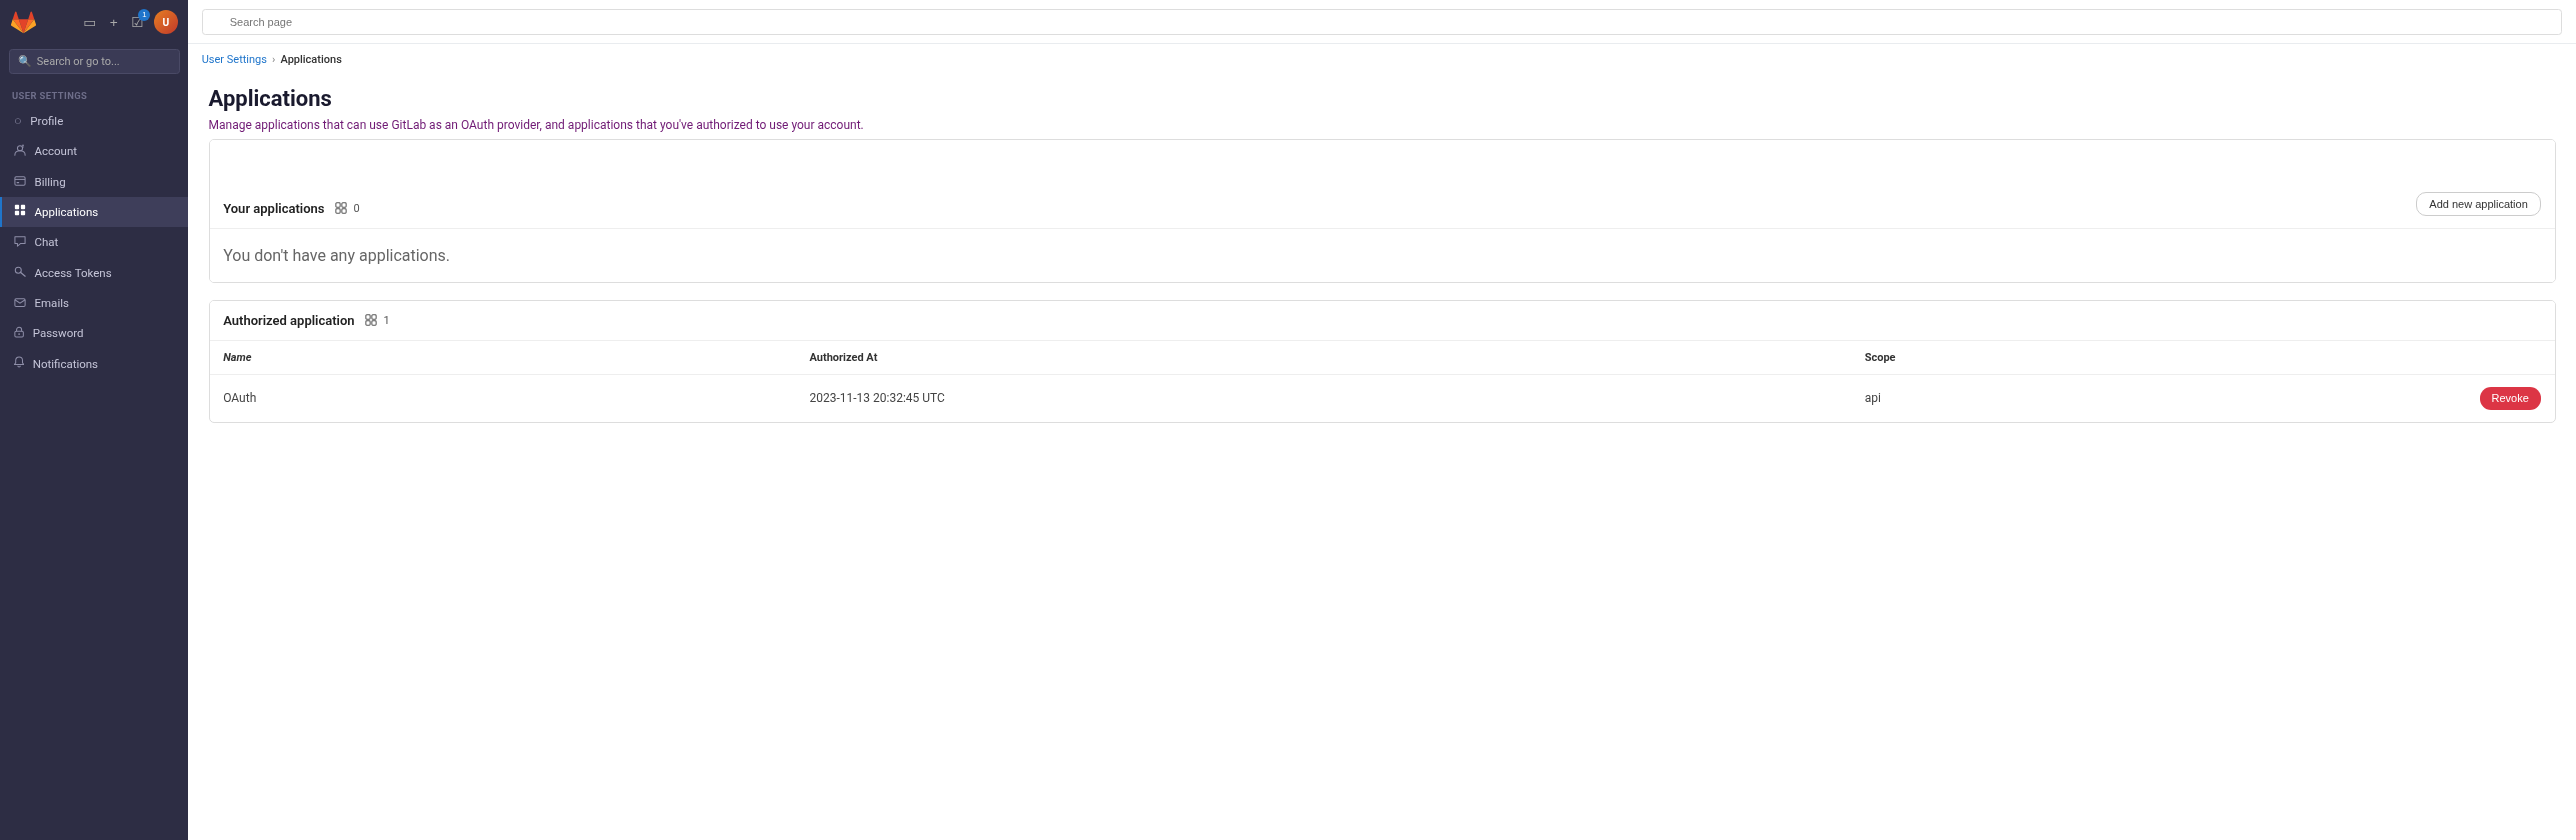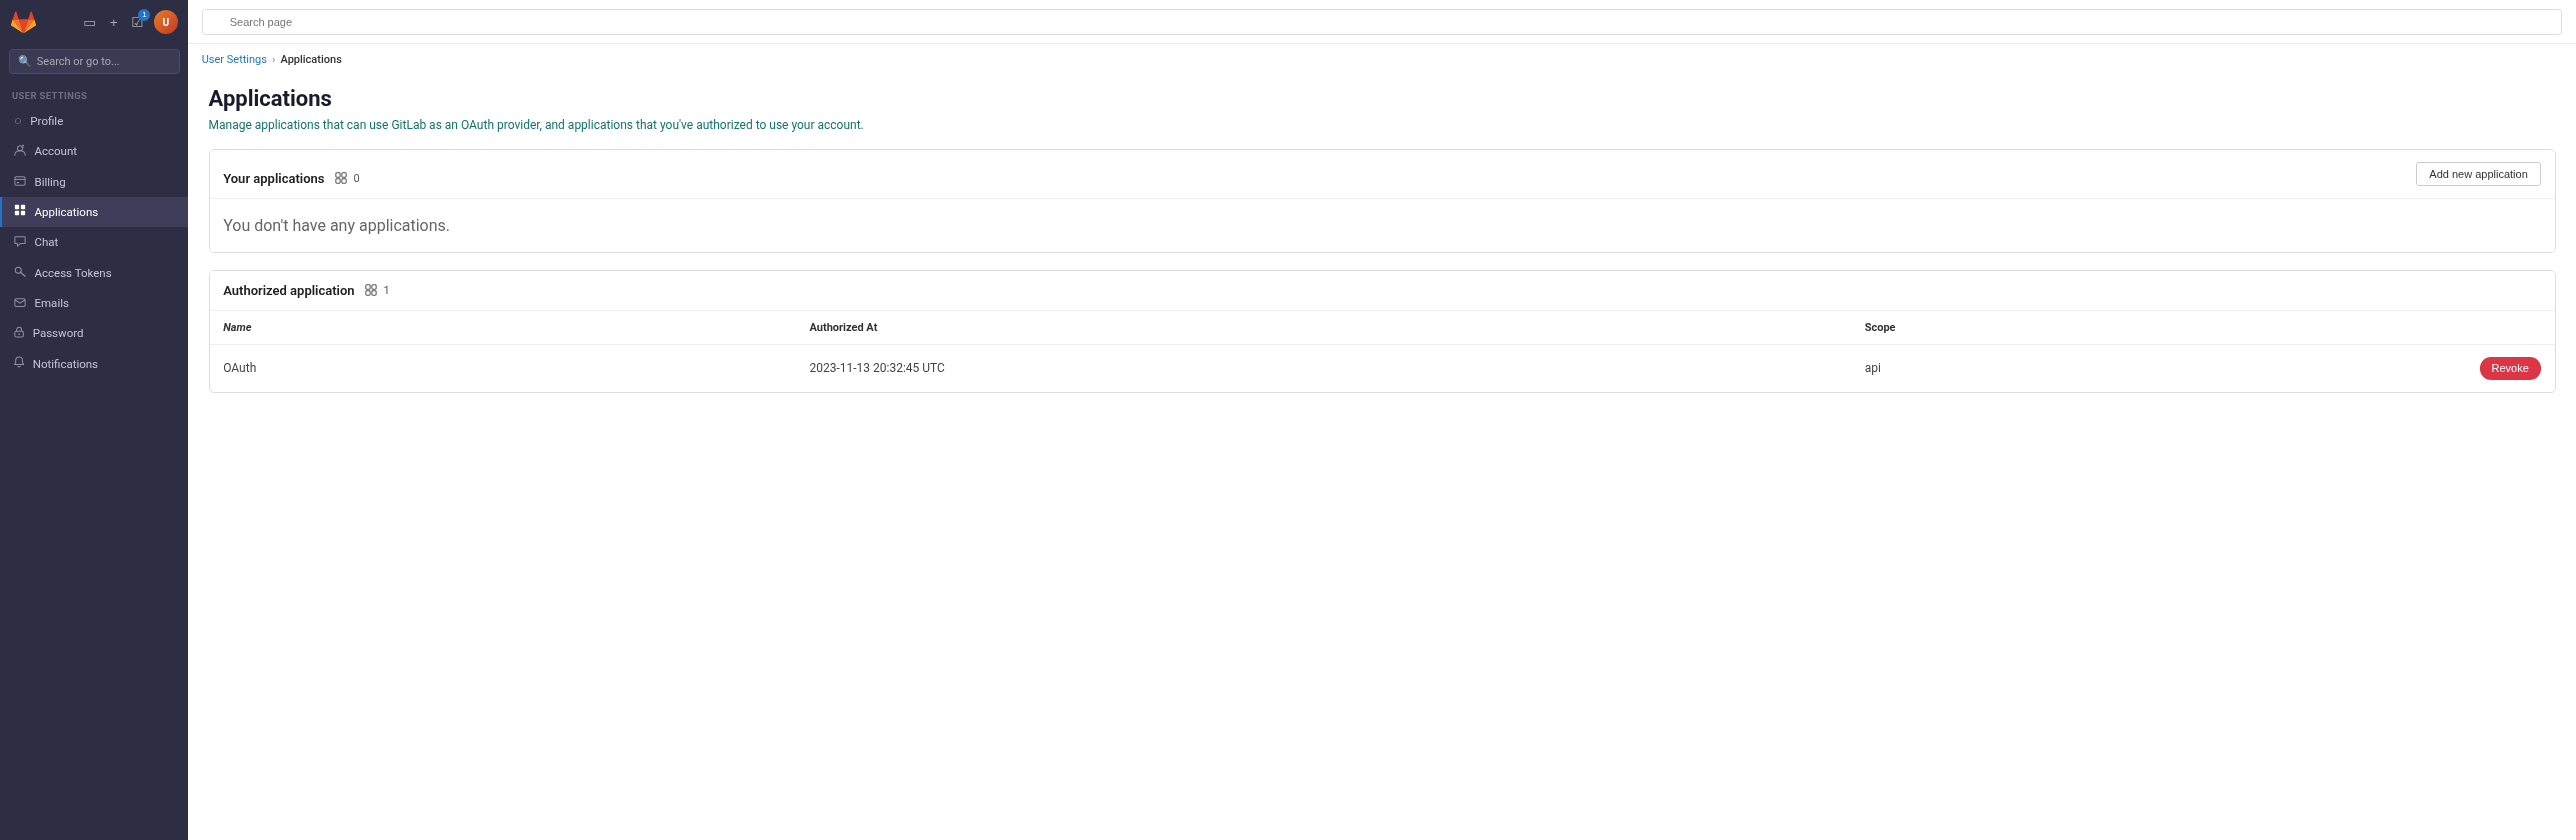--- a/index.html
+++ b/index.html
@@ -167,22 +167,22 @@
       background: white;
     }
     .page-title {
       font-size: 22px;
       font-weight: 700;
       color: #1a1a2e;
       margin-bottom: 6.8px;
     }
     .page-description {
       font-size: 12px;
-      color: #0f766e;
-      margin-bottom: 17px;
+      color: #701a75;
+      margin-bottom: 7px;
     }
 
     
     .card {
       border: 0.9px solid #ddd;
       border-radius: 5.1px;
       margin-bottom: 17px;
       overflow: hidden;
     }
     .card-header {
@@ -202,25 +202,26 @@
       gap: 6.8px;
     }
     .count-badge {
       font-size: 11px;
       color: #555;
       font-weight: 400;
     }
     .add-btn {
       padding: 5.1px 12px;
       border: 0.9px solid #ccc;
-      border-radius: 3px;
+      border-radius: 10px;
       background: white;
       font-size: 11px;
       cursor: pointer;
       color: #333;
+      margin-top: 40px;
     }
     .card-empty {
       padding: 17px 13.7px;
       color: #666;
       font-size: 16px;
       background: white;
     }
 
     
     table {

